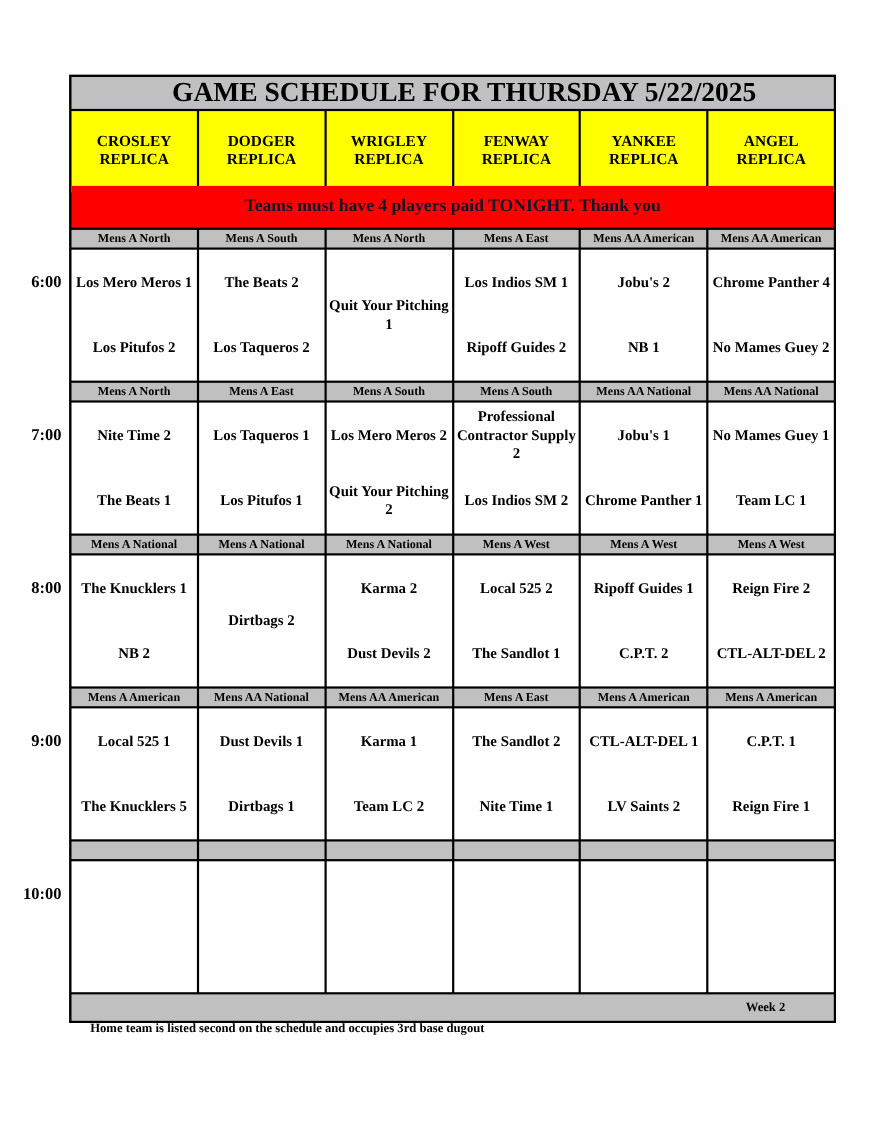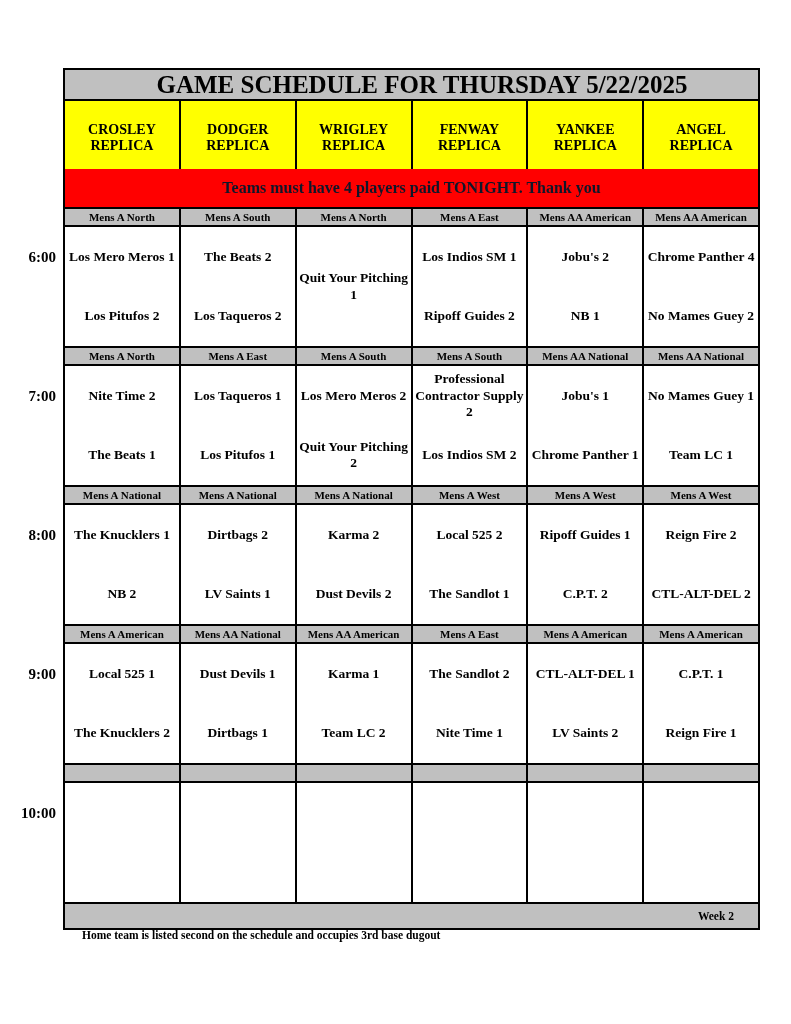--- a/index.html
+++ b/index.html
@@ -53,21 +53,21 @@
   .half {
     flex: 1; display: flex; align-items: center; justify-content: center;
     text-align: center; font-size: 13.5px; line-height: 1.2; padding: 0 2px;
   }
   .row-footer {
     background: #c0c0c0; height: 24px;
     display: flex; align-items: center; justify-content: space-between;
     font-size: 11.5px;
   }
   .footer-note { padding-left: 17px; white-space: nowrap; margin-top: 37px; }
-  .footer-week { padding-right: 24px; white-space: nowrap; }
+  .footer-week { padding-right: 44px; white-space: nowrap; }
 </style>
 </head>
 <body>
 
 <div class="wrap">
   <div class="gutter">
       <div class="time-label tl-0">6:00</div>
       <div class="time-label tl-1">7:00</div>
       <div class="time-label tl-2">8:00</div>
       <div class="time-label tl-3">9:00</div>
@@ -183,21 +183,20 @@
         <div class="division">Mens A West</div>
         <div class="division">Mens A West</div>
       </div>
   <div class="row row-teams">
         <div class="teamcell">
           <div class="half">The Knucklers 1</div>
           <div class="half">NB 2</div>
         </div>
         <div class="teamcell">
           <div class="half">Dirtbags 2</div>
-          <div class="half">LV Saints 1</div>
         </div>
         <div class="teamcell">
           <div class="half">Karma 2</div>
           <div class="half">Dust Devils 2</div>
         </div>
         <div class="teamcell">
           <div class="half">Local 525 2</div>
           <div class="half">The Sandlot 1</div>
         </div>
         <div class="teamcell">
@@ -214,21 +213,21 @@
         <div class="division">Mens A American</div>
         <div class="division">Mens AA National</div>
         <div class="division">Mens AA American</div>
         <div class="division">Mens A East</div>
         <div class="division">Mens A American</div>
         <div class="division">Mens A American</div>
       </div>
   <div class="row row-teams">
         <div class="teamcell">
           <div class="half">Local 525 1</div>
-          <div class="half">The Knucklers 2</div>
+          <div class="half">The Knucklers 5</div>
         </div>
         <div class="teamcell">
           <div class="half">Dust Devils 1</div>
           <div class="half">Dirtbags 1</div>
         </div>
         <div class="teamcell">
           <div class="half">Karma 1</div>
           <div class="half">Team LC 2</div>
         </div>
         <div class="teamcell">

